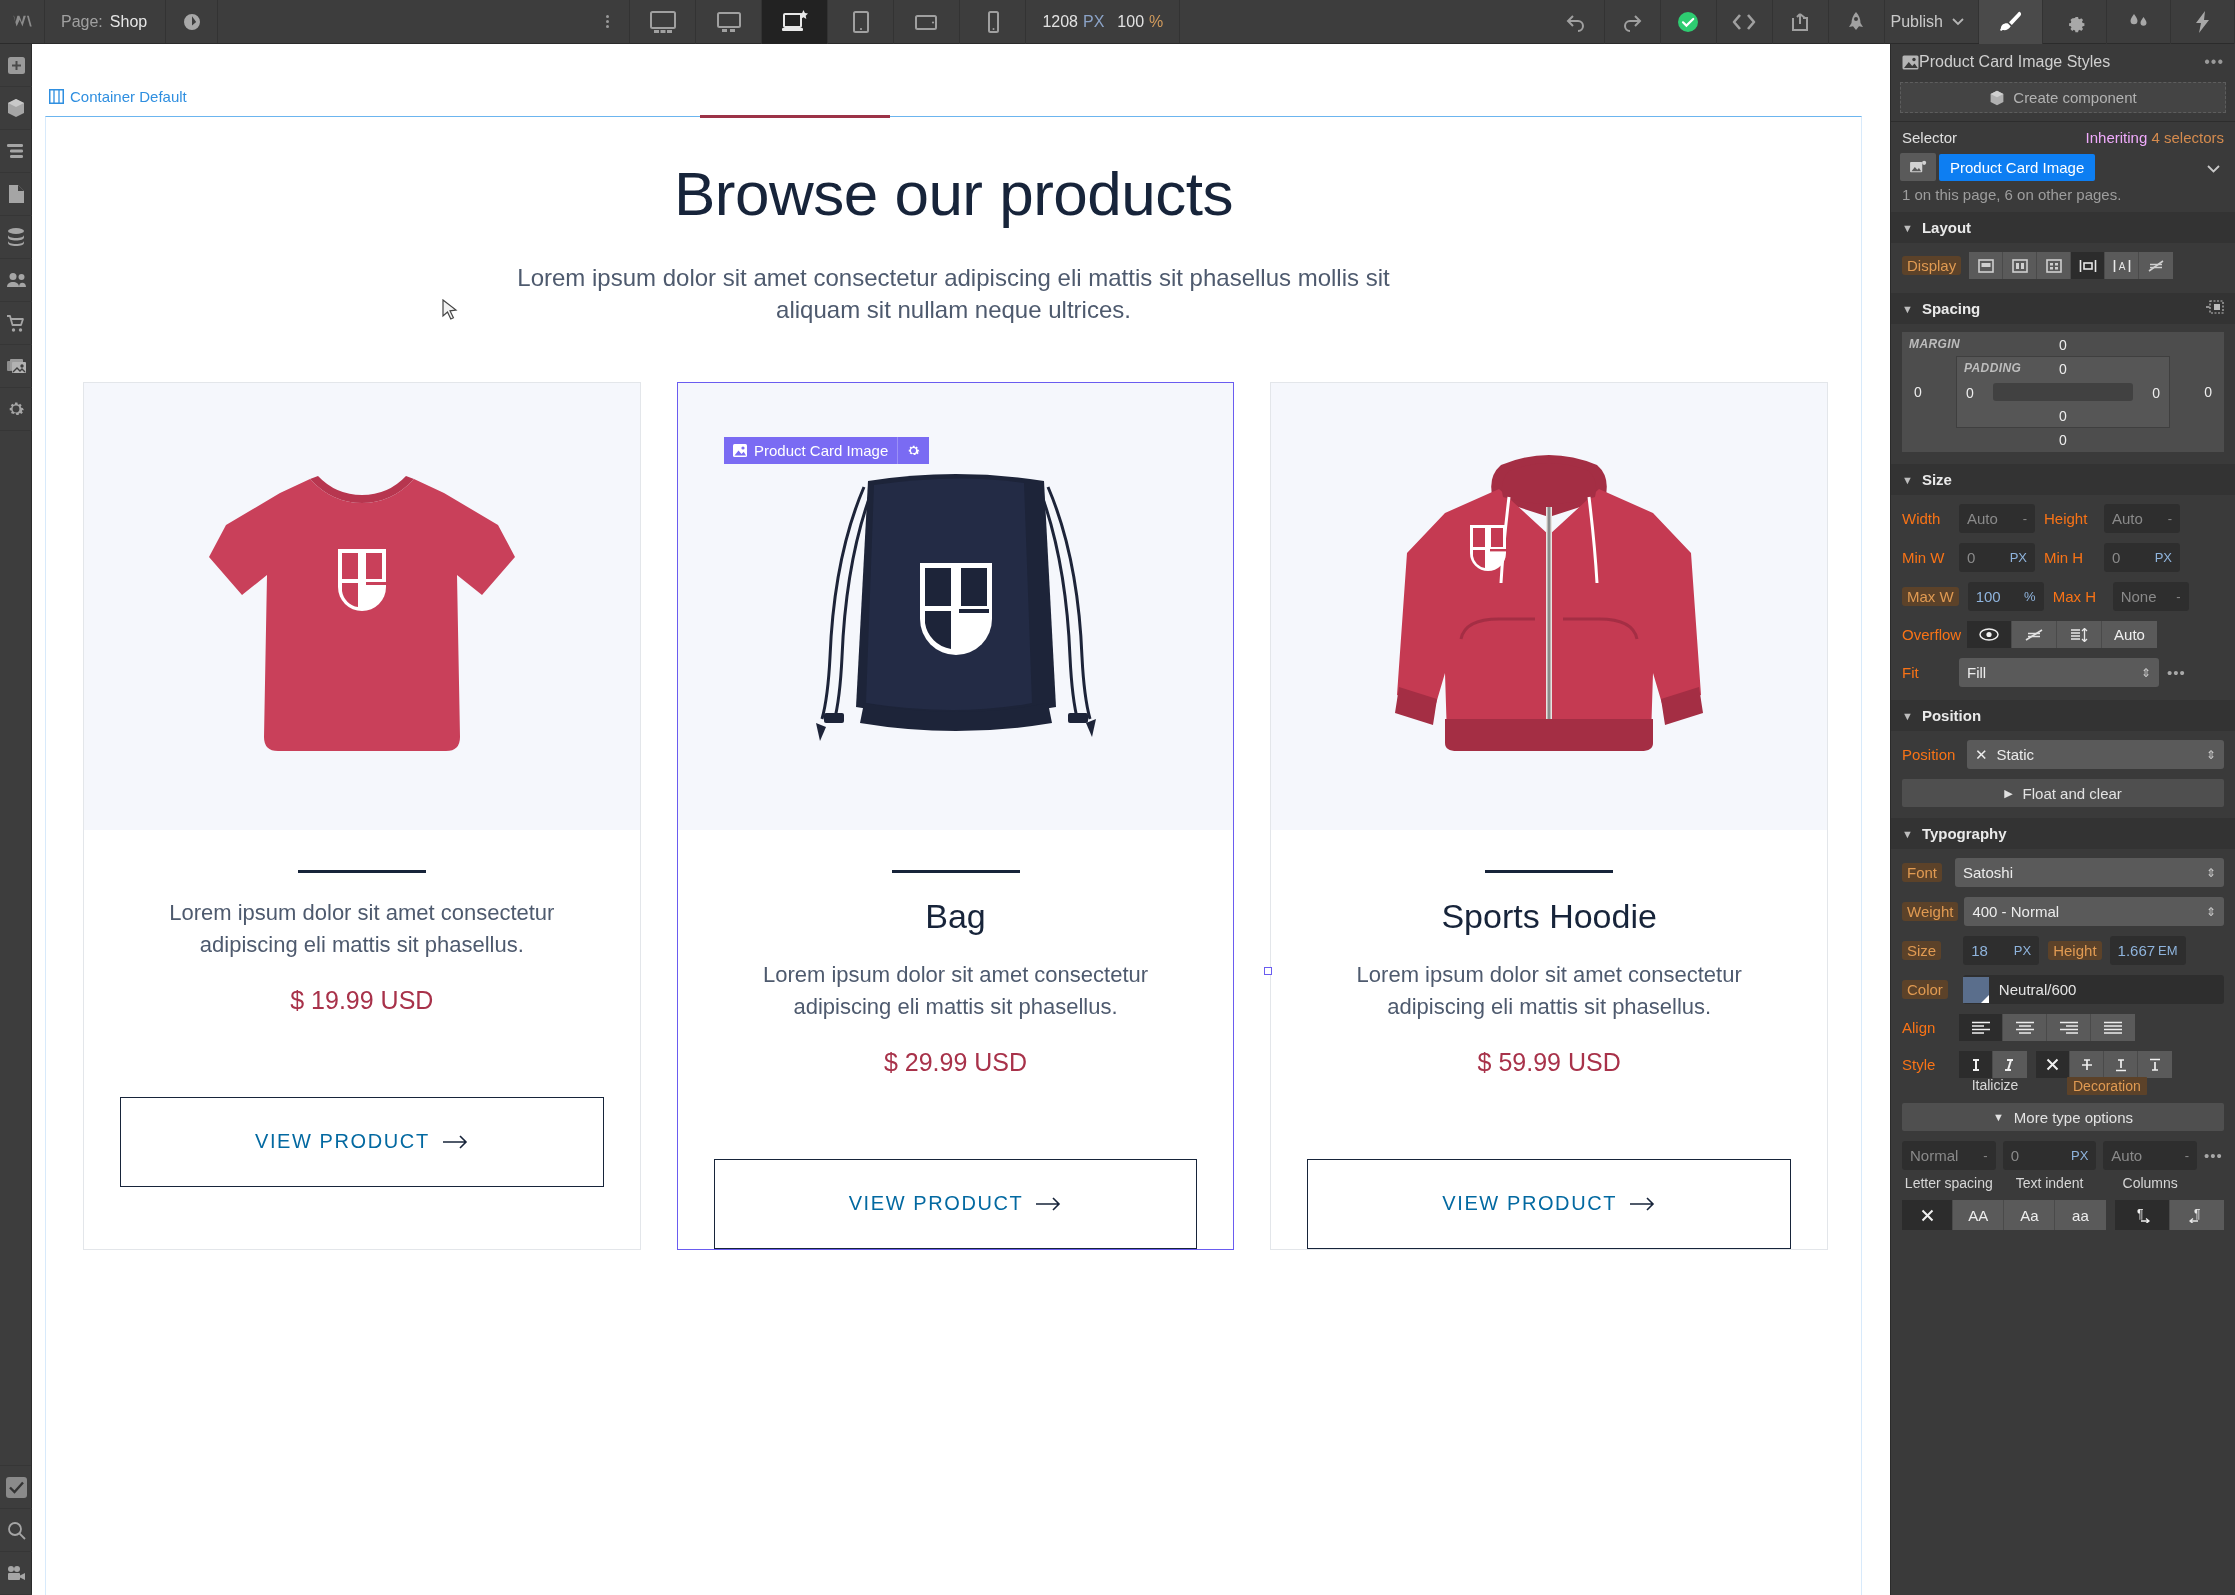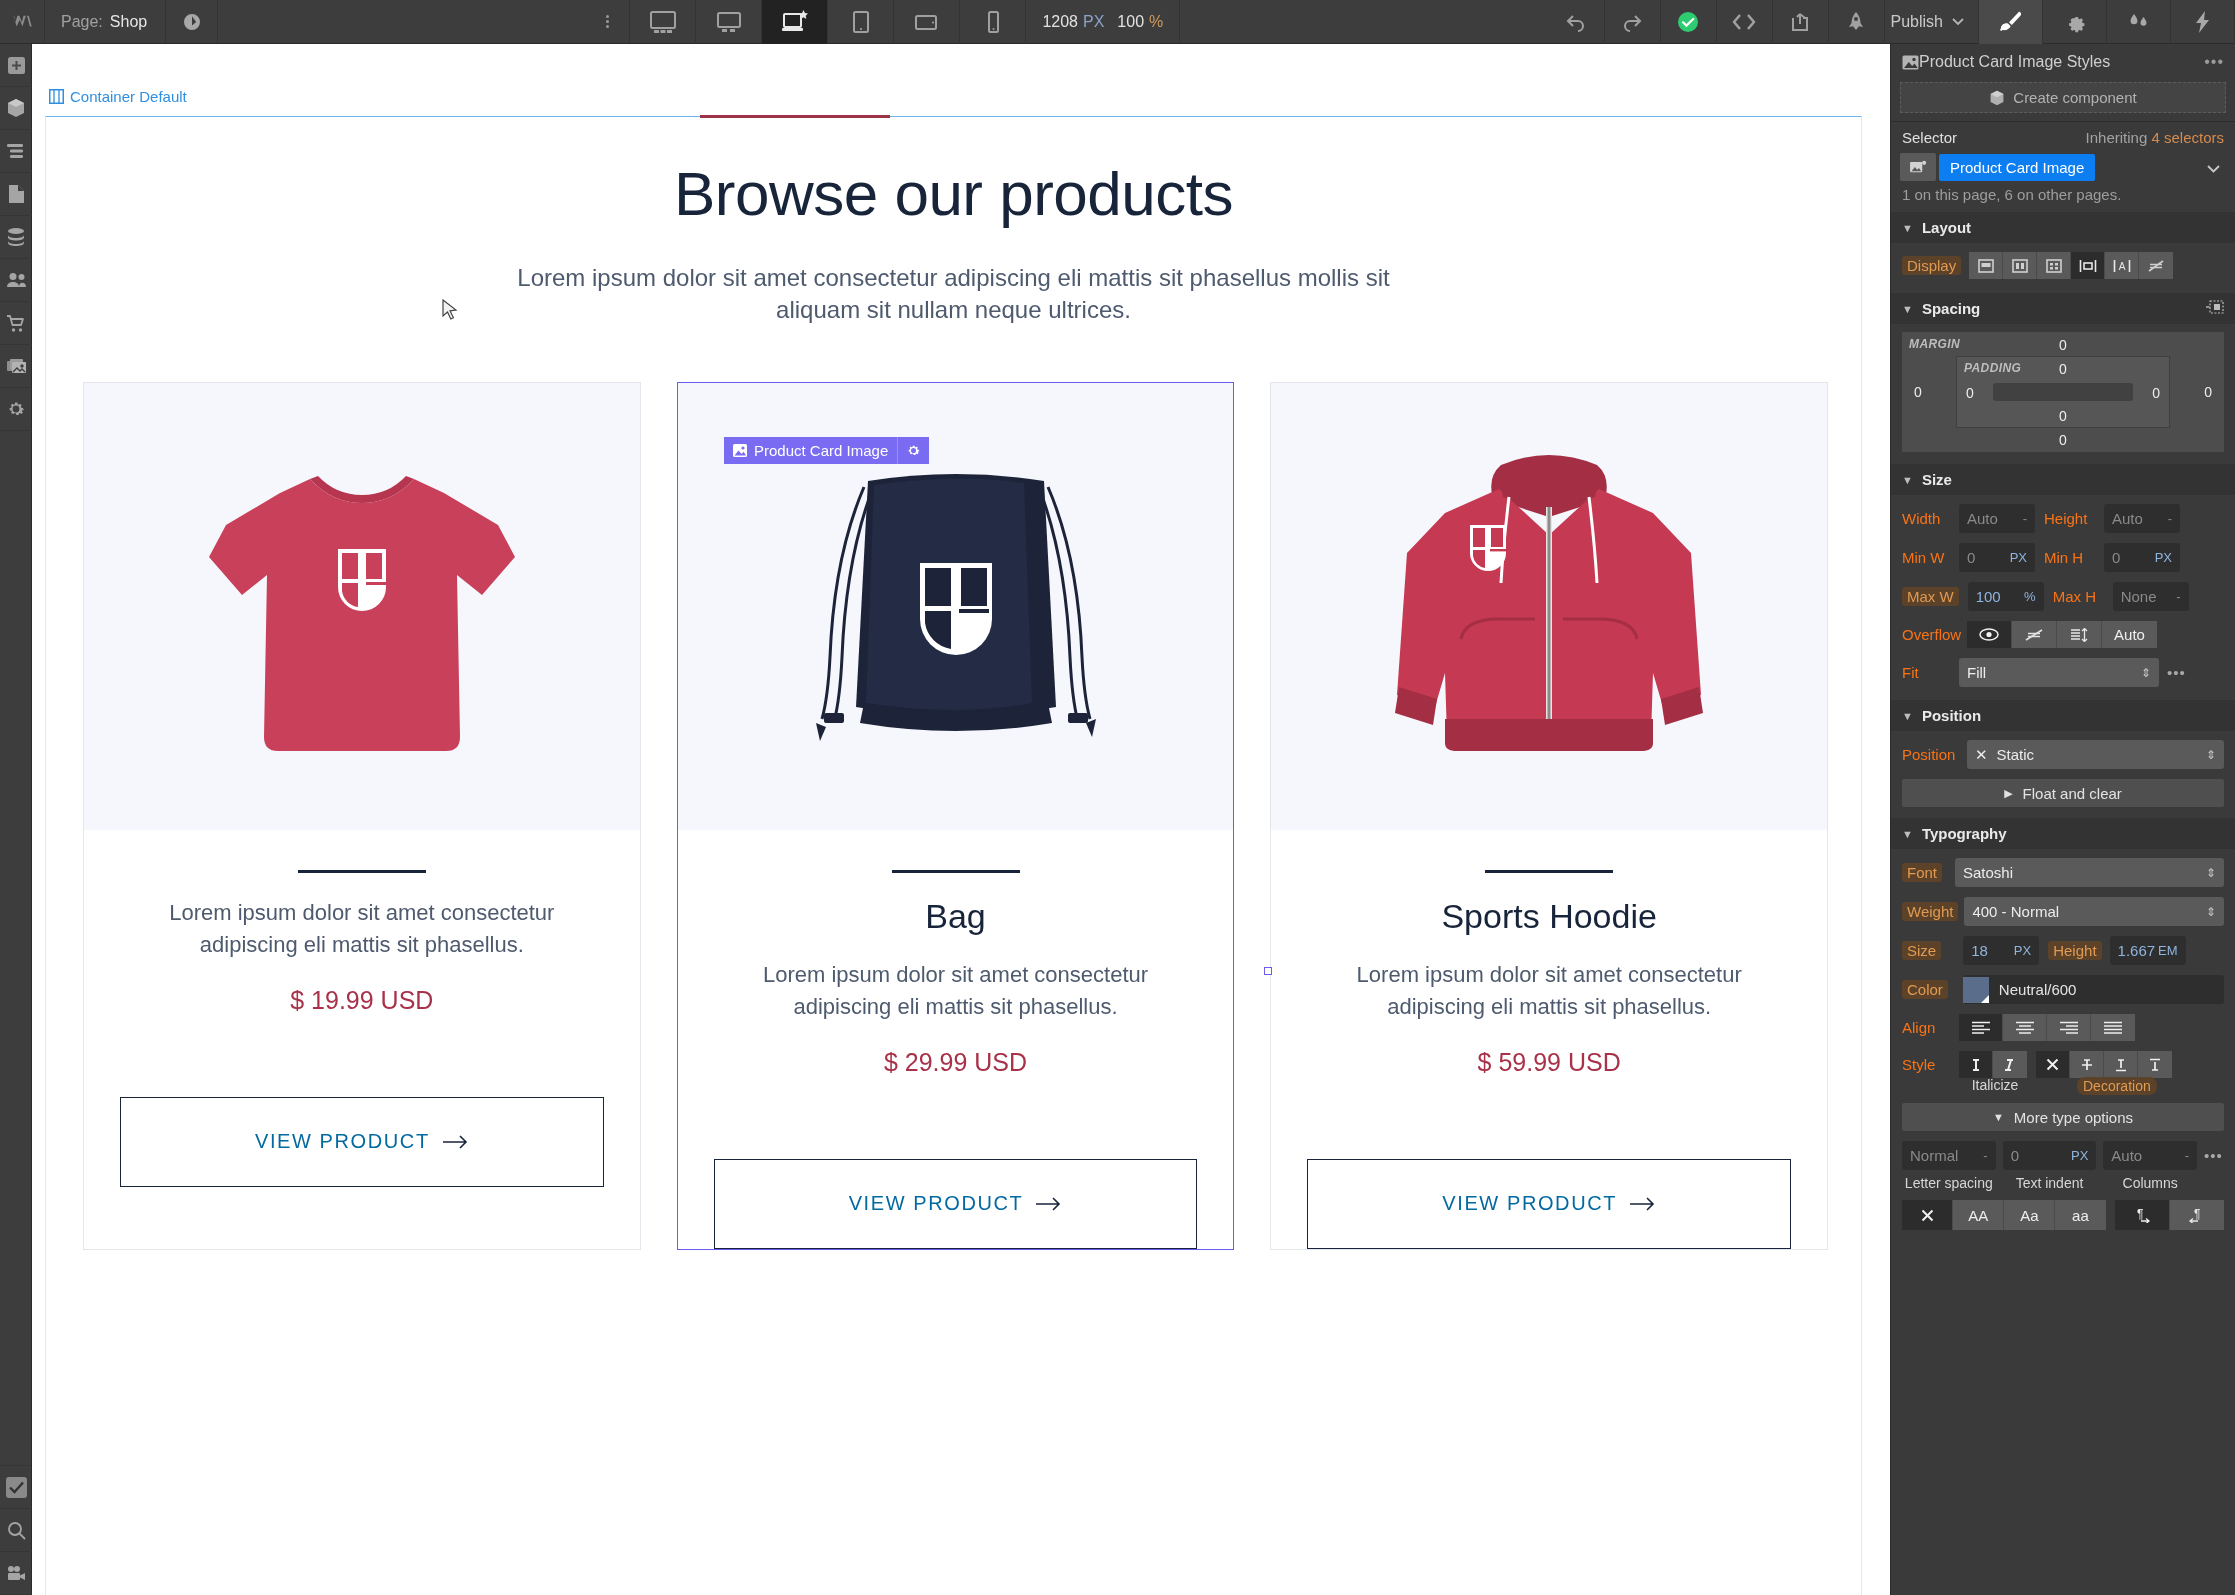--- a/index.html
+++ b/index.html
@@ -125,21 +125,21 @@
   .rp-title { height:36px; display:flex; align-items:center; padding:0 11px;
               background:#3a3a3a; color:#cfcfcf; font-size:16px; }
   .rp-title .more { margin-left:auto; letter-spacing:1px; color:#9a9a9a; }
   .create-comp { margin: 2px 9px 8px; height:31px; border:1px dashed #5d5d5d; background:#444;
                  display:flex; align-items:center; justify-content:center; gap:8px;
                  color:#b2b2b2; font-size:15px; cursor:pointer; }
   .sect-div { height:1px; background:#2d2d2d; }
   .selrow { display:flex; align-items:center; padding:7px 11px 4px; }
   .selrow .lab { color:#e0e0e0; }
   .selrow .right { margin-left:auto; }
-  .selrow .inherit { color:#a3a3a3; }
+  .selrow .inherit { color:#f0abfc; }
   .selrow .four { color:#d58b4e; }
   .selpill { display:flex; align-items:center; margin:3px 9px 0; gap:3px; }
   .selpill .icn { width:36px; height:28px; background:#5a5a5a; border-radius:2px;
                   display:flex; align-items:center; justify-content:center; }
   .selpill .tag { background:#0d7ef2; color:#fff; padding:5px 11px; border-radius:2px; font-size:15px; }
   .selpill .car { margin-left:auto; color:#c4c4c4; padding-right:6px; }
   .selnote { padding:5px 11px 9px; color:#9d9d9d; font-size:15px; }
 
   .sect-head { height:31px; display:flex; align-items:center; gap:9px; padding:0 11px;
                background:#333; color:#eaeaea; font-weight:bold; font-size:15px; }
@@ -181,21 +181,21 @@
             gap:10px; color:#e2e2e2; font-size:15px; border-radius:2px; cursor:pointer; }
 
   .swatch { width:26px; height:26px; background:#5a6e8c; position:relative; }
   .swatch:after { content:""; position:absolute; right:0; bottom:0; border-width:0 0 8px 8px;
                   border-style:solid; border-color:transparent transparent #fff transparent; }
   .colorfld { background:#2e2e2e; height:29px; display:flex; align-items:center; border-radius:3px; }
   .colorfld .nm { padding-left:10px; color:#e4e4e4; }
 
   .style-lbls { display:flex; margin-left:57px; margin-top:-4px; margin-bottom:8px; font-size:14px; }
   .style-lbls .a { width:72px; text-align:center; color:#d8d8d8; }
-  .style-lbls .b { color:#e09a52; background:#5c4229; border-radius:8px; padding:1px 6px; margin-left:46px; }
+  .style-lbls .b { color:#e09a52; background:#5c4229; border-radius:1px; padding:1px 6px; margin-left:36px; }
 
   .trio { display:flex; gap:7px; }
   .trio .cell { flex:1; }
   .trio .cap { text-align:center; font-size:14px; color:#d6d6d6; margin-top:5px; }
 
   .seg2 { display:flex; gap:0; }
   .seg2 div { flex:1; height:30px; background:#5a5a5a; display:flex; align-items:center;
               justify-content:center; color:#eee; border-right:1px solid #4a4a4a; cursor:pointer; }
   .seg2 div.on { background:#2c2c2c; }
   .seg2 div:last-child { border-right:none; }

